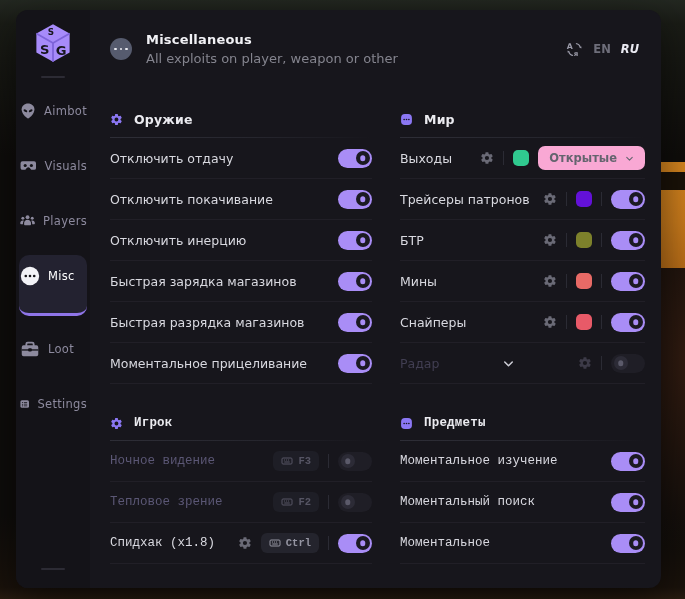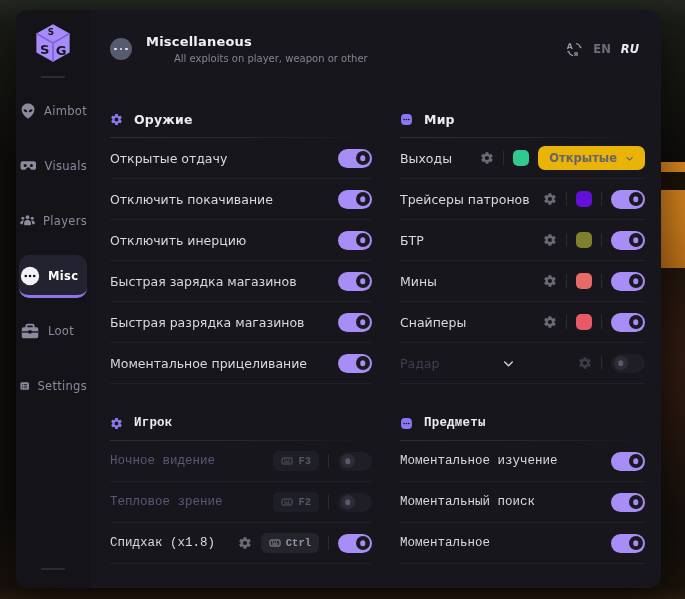--- a/index.html
+++ b/index.html
@@ -45,34 +45,34 @@
   .nav { width:100%; display:flex; flex-direction:column; }
   .nav-item {
     display:flex; flex-direction:row; align-items:center; gap:7px;
     margin:0 3px 12px; padding:10px 0 11px; border-radius:10px;
     color:#8d8a9e; font-size:11.5px; letter-spacing:.3px; cursor:pointer;
   }
   .nav-item .nicon { width:22px; height:22px; }
   .nav-item .nicon svg { width:100%; height:100%; display:block; }
   .nav-item.active {
     background:#232230; color:#ffffff;
-    border-bottom:3px solid #8f75e8; padding-bottom:8px;font-weight:bold;
+    border-bottom:3px solid #8f75e8; padding-bottom:26px;
   }
   .nav-item.active .nicon { color:#f2f2f6; }
 
   
   .main { flex:1; display:flex; flex-direction:column; min-width:0; }
   .hdr { height:78px; flex:0 0 78px; display:flex; align-items:center; padding:0 22px 0 20px; }
   .hdr-icon {
     width:22px; height:22px; border-radius:50%; background:#565b6e; margin-right:14px;
     display:flex; align-items:center; justify-content:center; gap:2.5px; flex:0 0 22px;
   }
   .hdr-icon i { width:2.8px; height:2.8px; border-radius:50%; background:#e9e9f0; }
   .hdr-title { font-size:13px; font-weight:bold; color:#f1f1f5; letter-spacing:.2px; }
-  .hdr-sub { font-size:10px; color:#84848e; margin-top:4px;margin-left:28px; }
+  .hdr-sub { font-size:13px; color:#84848e; margin-top:4px; }
   .lang { margin-left:auto; display:flex; align-items:center; gap:10px; }
   .lang .ticon { width:17px; height:17px; color:#9a9aa8; }
   .lang .ticon svg { width:100%; height:100%; display:block; }
   .lang-en { font-size:11.5px; font-weight:bold; color:#6e6e7a; cursor:pointer; }
   .lang-ru { font-size:11.5px; font-weight:bold; color:#eaeaf2; cursor:pointer;font-style:italic; }
 
   .content { display:flex; gap:28px; padding:24px 16px 0 20px; flex:1; min-height:0; }
   .col-left { width:262px; flex:0 0 262px; }
   .col-right { flex:1; min-width:0; }
 
@@ -105,21 +105,21 @@
 
   .keybadge {
     display:flex; align-items:center; gap:5px; background:#24242d; border-radius:6px;
     padding:4px 8px; font-size:10.5px; font-weight:bold; color:#9595a2; cursor:pointer;
   }
   .keybadge .kicon { width:12px; height:12px; }
   .keybadge .kicon svg { width:100%; height:100%; display:block; }
   .row.disabled .keybadge { background:#1e1e26; color:#565564; }
 
   .dropdown {
-    display:flex; align-items:center; gap:7px; background:#eab308; border-radius:7px;
+    display:flex; align-items:center; gap:7px; background:#f9a8d4; border-radius:7px;
     padding:5px 10px 5px 11px; font-size:11.5px; color:#64646e; cursor:pointer; font-weight:bold;
   }
   .dropdown .chev { width:11px; height:11px; }
   .dropdown .chev svg { width:100%; height:100%; display:block; }
 
   .toggle { position:relative; width:34px; height:19px; border-radius:10px; cursor:pointer; flex:0 0 34px; }
   .toggle .knob { position:absolute; top:50%; transform:translateY(-50%); width:14px; height:14px; border-radius:50%; }
   .toggle .knob::after { content:""; position:absolute; left:50%; top:50%; transform:translate(-50%,-50%);
     width:5.5px; height:5.5px; border-radius:50%; }
   .toggle.on { background:#a98df6; }
@@ -259,21 +259,21 @@
               <div class="sec-head">
                 <span class="sec-icon">
                   <svg viewBox="0 0 24 24" xmlns="http://www.w3.org/2000/svg">
                     <path fill="currentColor" d="M19.4 13c.04-.33.07-.66.07-1s-.03-.67-.07-1l2.11-1.65a.5.5 0 0 0 .12-.64l-2-3.46a.5.5 0 0 0-.61-.22l-2.49 1a7.07 7.07 0 0 0-1.73-1l-.37-2.65A.51.51 0 0 0 13.92 2h-4a.51.51 0 0 0-.5.43L9.05 5.08c-.63.26-1.21.6-1.74 1l-2.48-1a.5.5 0 0 0-.61.22l-2 3.46a.5.5 0 0 0 .12.64L4.45 11c-.04.33-.07.66-.07 1s.03.67.07 1l-2.11 1.65a.5.5 0 0 0-.12.64l2 3.46c.12.22.39.31.61.22l2.49-1c.53.4 1.1.74 1.73 1l.37 2.65c.05.25.26.43.51.43h4c.25 0 .46-.18.5-.43l.37-2.65c.63-.26 1.21-.6 1.74-1l2.48 1c.23.1.5 0 .61-.22l2-3.46a.5.5 0 0 0-.12-.64L19.4 13zm-7.48 2.6a3.6 3.6 0 1 1 0-7.2 3.6 3.6 0 0 1 0 7.2z"></path>
                   </svg>
                 </span>
                 <span class="sec-title">Оружие</span>
               </div>
               <div class="sec-div"></div>
               <div class="row">
-                <span class="row-label">Открытые отдачу</span>
+                <span class="row-label">Отключить отдачу</span>
                 <div class="controls">
                   <span class="toggle on">
                     <span class="knob"></span>
                   </span>
                 </div>
               </div>
               <div class="row">
                 <span class="row-label">Отключить покачивание</span>
                 <div class="controls">
                   <span class="toggle on">

